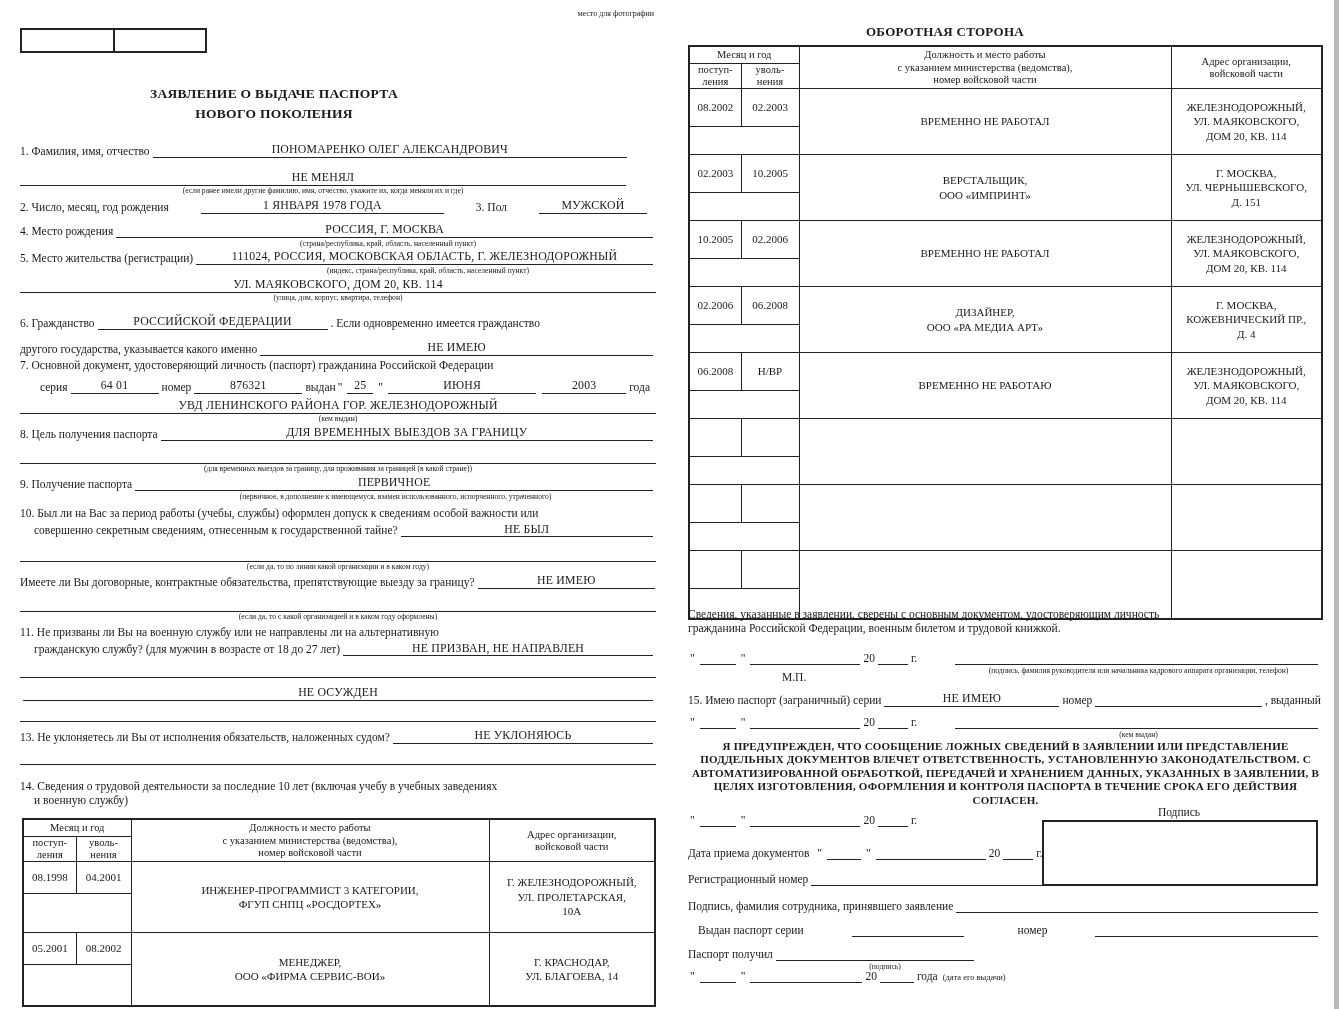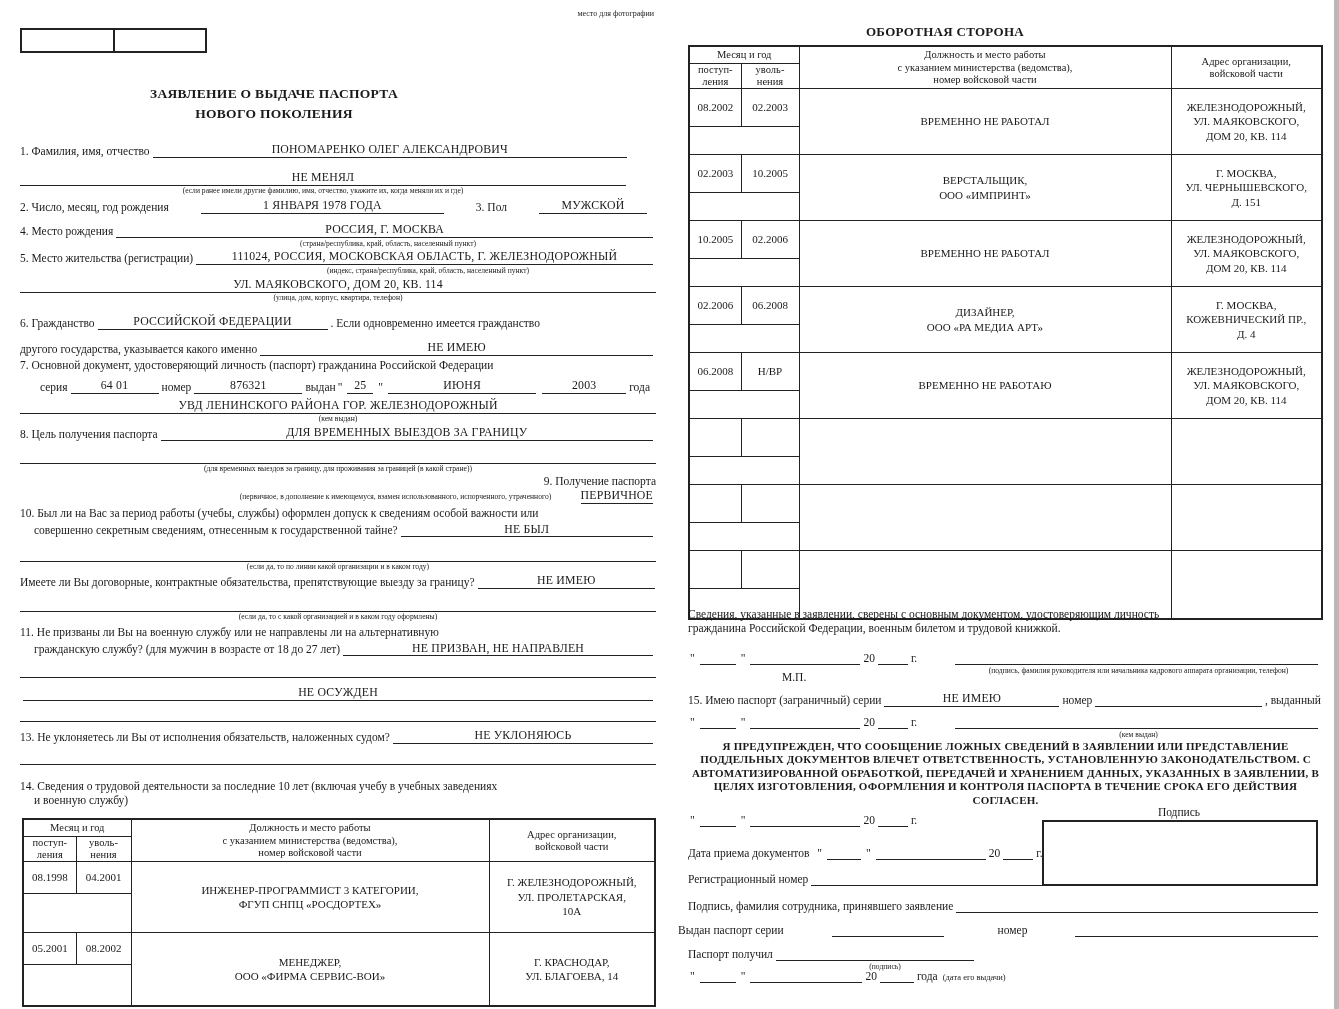--- a/index.html
+++ b/index.html
@@ -133,21 +133,21 @@
     <span class="ul grow val">ДЛЯ ВРЕМЕННЫХ ВЫЕЗДОВ ЗА ГРАНИЦУ</span>
   </div>
   <div class="abs" style="top:447px;left:20px;right:14px;">
     <div class="row" style="height:17px;">
         <span class="ul grow" style="margin:0;"></span>
       </div>
     <div class="hint">(для временных выездов за границу, для проживания за границей (в какой стране))</div>
   </div>
 
   <div class="abs" style="top:474px;left:20px;right:14px;">
-    <div class="row" style="height:17px;flex-direction:column;">
+    <div class="row" style="height:17px;">
       <span class="lbl">9. Получение паспорта</span>
       <span class="ul grow val">ПЕРВИЧНОЕ</span>
     </div>
     <div class="hintrow">
         <span style="width:115px;"></span>
         <span class="hint grow">(первичное, в дополнение к имеющемуся, взамен использованного, испорченного, утраченного)</span>
       </div>
   </div>
 
   <div class="abs" style="top:506px;left:20px;right:14px;">
@@ -445,21 +445,21 @@
   <div class="abs row" style="top:869px;left:18px;height:17px;">
     <span class="lbl">Регистрационный номер</span>
     <span class="ul" style="width:232px;"></span>
   </div>
 
   <div class="abs row" style="top:896px;left:18px;right:18px;height:17px;">
     <span class="lbl">Подпись, фамилия сотрудника, принявшего заявление</span>
     <span class="ul grow"></span>
   </div>
 
-  <div class="abs row" style="top:920px;left:8px;right:18px;height:17px;gap:45px;">
+  <div class="abs row" style="top:920px;left:28px;right:18px;height:17px;gap:45px;">
     <span class="lbl">Выдан паспорт серии</span>
     <span class="ul" style="width:112px;"></span>
     <span class="lbl" style="padding-left:6px;">номер</span>
     <span class="ul grow"></span>
   </div>
 
   <div class="abs" style="top:944px;left:18px;">
     <div class="row" style="height:17px;">
       <span class="lbl">Паспорт получил</span>
       <span class="ul" style="width:198px;"></span>

